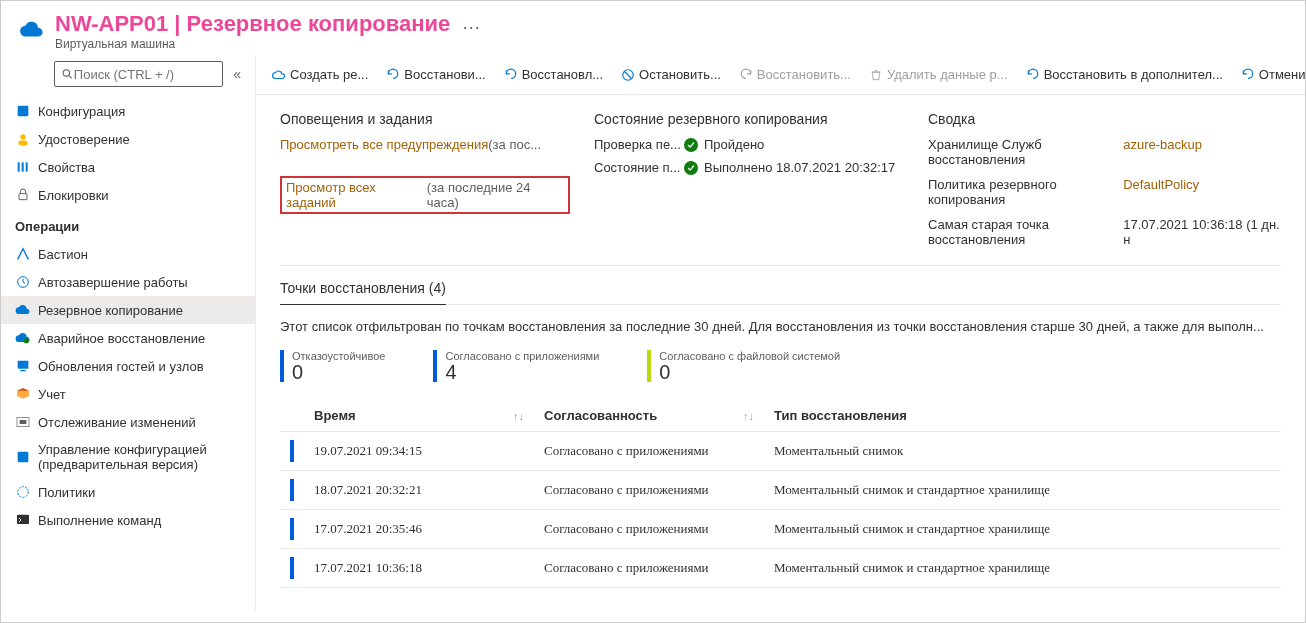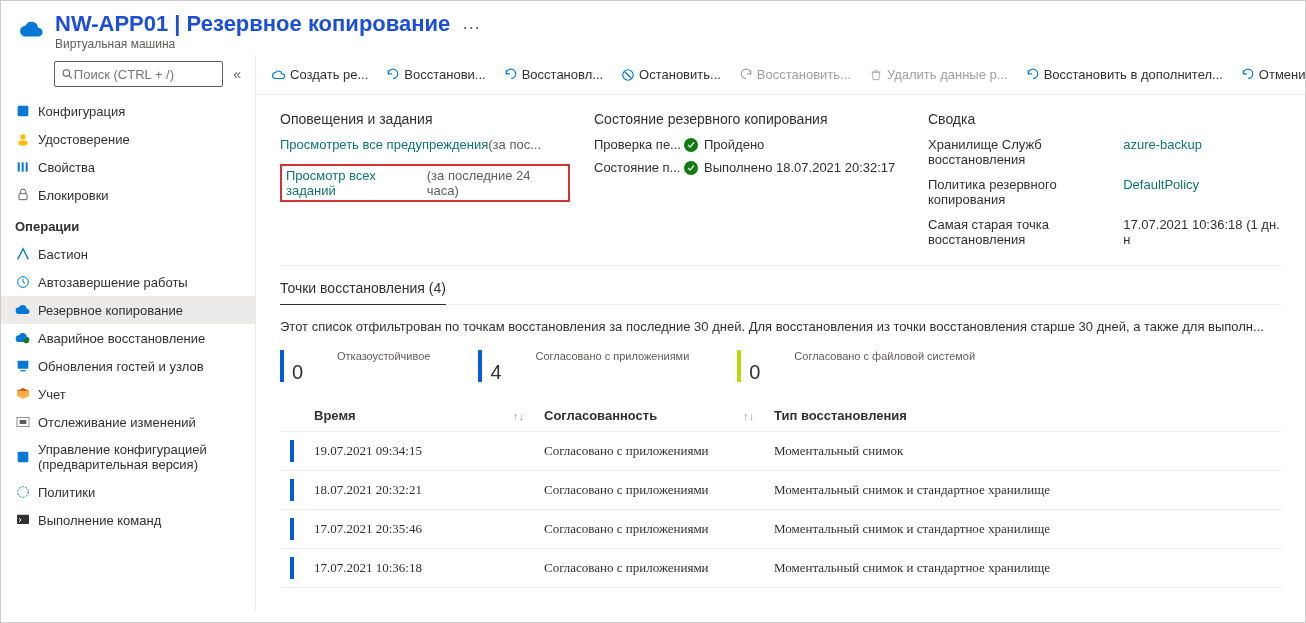--- a/index.html
+++ b/index.html
@@ -1,20 +1,20 @@
 <!DOCTYPE html>
 <html><head>
 <meta charset="utf-8">
 <style>
   * { box-sizing: border-box; margin: 0; padding: 0; }
   html, body { font-family: "Segoe UI", Arial, sans-serif; font-size: 13px; color: #323130; background: #fff; width: 1306px; height: 623px; overflow: hidden; }
   body { border: 1px solid #ccc; }
   .header { display: flex; align-items: flex-start; padding: 10px 18px 4px 18px; }
   .header-icon { flex: none; margin-right: 10px; margin-top: 6px; }
-  .header-text h1 { font-size: 22px; font-weight: 600; color: #1d4ed8; }
+  .header-text h1 { font-size: 22px; font-weight: 600; color: #ec4899; }
   .header-text .subtitle { font-size: 12px; color: #605e5c; margin-top: 0px; }
   .header-dots { margin-left: 12px; font-size: 18px; color: #605e5c; margin-top:6px;}
   .layout { display: flex; height: calc(100% - 64px); }
   .sidebar { width: 255px; flex: none; border-right: 1px solid #edebe9; display: flex; flex-direction: column; }
   .search-row { display: flex; align-items: center; padding: 6px 10px 10px 12px; gap:6px;margin-left:41px;}
   .search-box { display: flex; align-items: center; border: 1px solid #605e5c; border-radius: 2px; padding: 2px 6px; flex: 1; height: 26px; }
   .search-box input { border: none; outline: none; font-size: 13px; font-style: normal; color:#605e5c; background:transparent; width:100%; }
   .collapse-btn { font-size: 14px; color: #605e5c; cursor: pointer; padding: 0 4px; }
   .nav-list { overflow-y: auto; }
   .nav-section-label { font-size: 13px; font-weight: 600; padding: 10px 14px 6px 14px; color: #323130; }
@@ -24,34 +24,34 @@
   .main { flex: 1; overflow: hidden; display:flex; flex-direction:column;}
   .toolbar { display: flex; align-items: center; gap: 6px; padding: 6px 10px; border-bottom: 1px solid #edebe9; height: 40px; white-space:nowrap; }
   .toolbar-item { display: flex; align-items: center; gap: 4px; padding: 4px 6px; cursor: pointer; color: #323130; font-size:13px;}
   .toolbar-item.disabled { color: #a19f9d; cursor: default; }
   .toolbar-icon { width:14px; height:14px; display:flex; align-items:center; justify-content:center; }
   .content { padding: 16px 24px 8px 24px; overflow-x:hidden;}
   .top-cols { display: flex; gap: 24px; }
   .col { min-width: 0; }
   .col h3 { font-size: 14px; font-weight: 400; color: #323130; margin-bottom: 10px; }
   .col .row { display: flex; align-items:center; margin-bottom: 8px; font-size:13px; color:#323130;}
-  .link { color: #0f766e; }
+  .link { color: #a16207; }
   .muted { color: #605e5c; }
-  .red-box { border: 2px solid #d13438; padding: 2px 4px; display:inline-flex; margin-top:4px;}
+  .red-box { border: 2px solid #d13438; padding: 2px 4px; display:inline-flex; margin-top:16px;}
   .status-icon { width:14px; height:14px; border-radius:50%; background:#107c10; display:inline-flex; align-items:center; justify-content:center; margin-right:6px;}
   .status-icon svg { stroke:#fff; }
   .summary-table { display:grid; grid-template-columns: auto auto; column-gap: 16px; row-gap: 10px; font-size:13px;}
   .section-divider { border-bottom: 1px solid #edebe9; margin-top: 18px; margin-bottom: 14px; }
   .restore-hdr { font-size: 14px; padding-bottom:8px; border-bottom:1px solid #323130; display:inline-block; margin-bottom:-1px;}
   .restore-desc { margin: 14px 0 16px 0; color:#323130; font-size:13px;}
   .stats { display:flex; gap:48px; margin-bottom:18px;}
   .stat { border-left: 4px solid; padding-left:8px;}
   .stat.blue { border-color:#015cda; }
   .stat.green { border-color:#bad80a; }
-  .stat .label { font-size:11px; color:#605e5c;margin-left:45px; }
+  .stat .label { font-size:11px; color:#605e5c; }
   .stat .value { font-size:20px; font-weight:300; color:#323130; line-height:1;}
   table.rp { width:100%; border-collapse: collapse; font-size:13px;}
   table.rp th { text-align:left; font-weight:600; padding: 8px 10px; border-bottom:1px solid #edebe9;}
   table.rp td { padding: 8px 10px; border-bottom:1px solid #edebe9; vertical-align:middle;font-family:Liberation Serif, serif;}
   table.rp .bar { width:4px; background:#015cda; height:22px; display:block;}
   .sort-arrows { color:#a19f9d; font-size:11px; margin-left:4px;}
   .th-inner { display:flex; align-items:center; justify-content:space-between;}
 </style>
 </head>
 <body>

